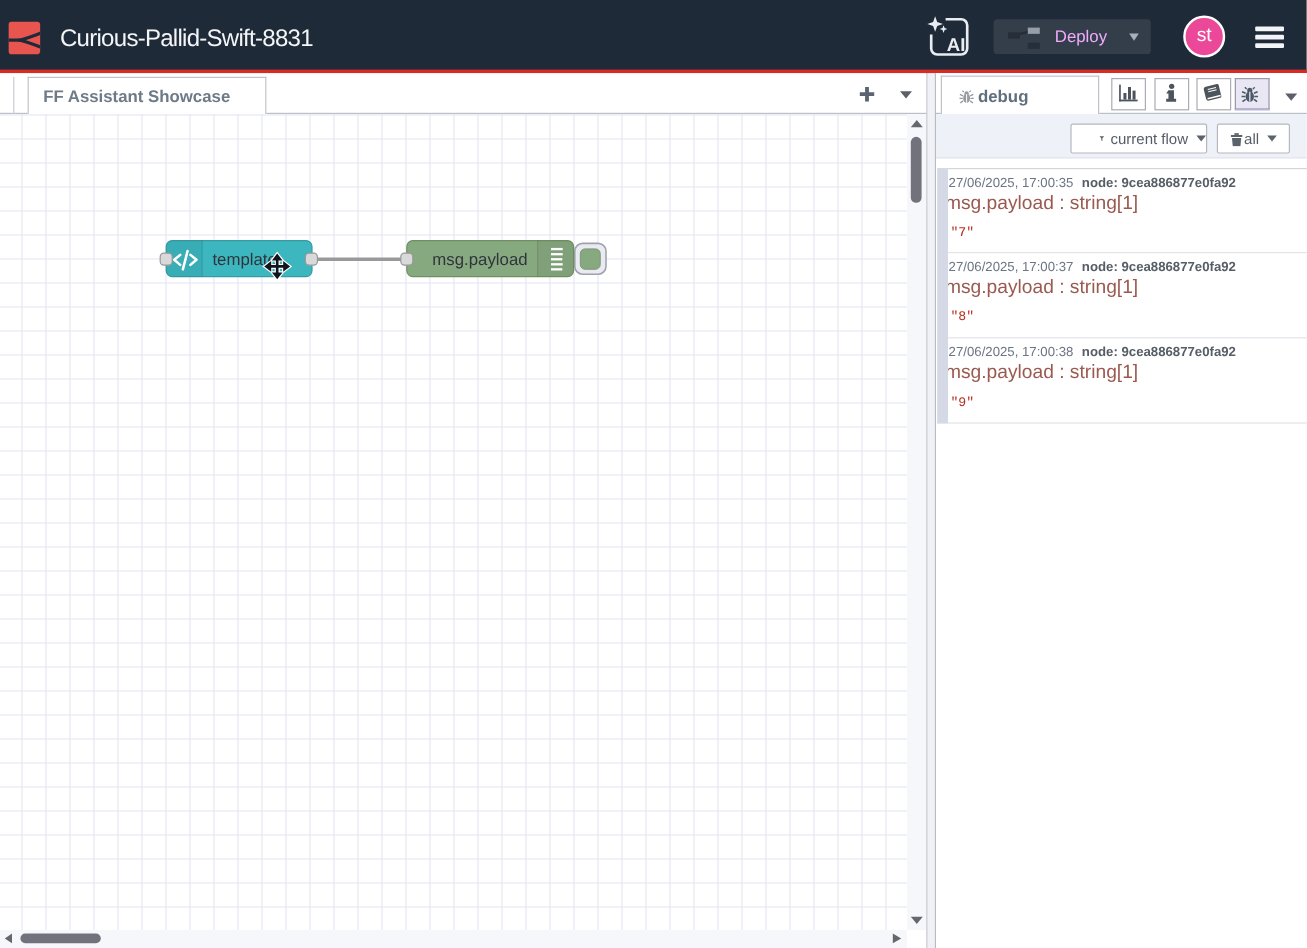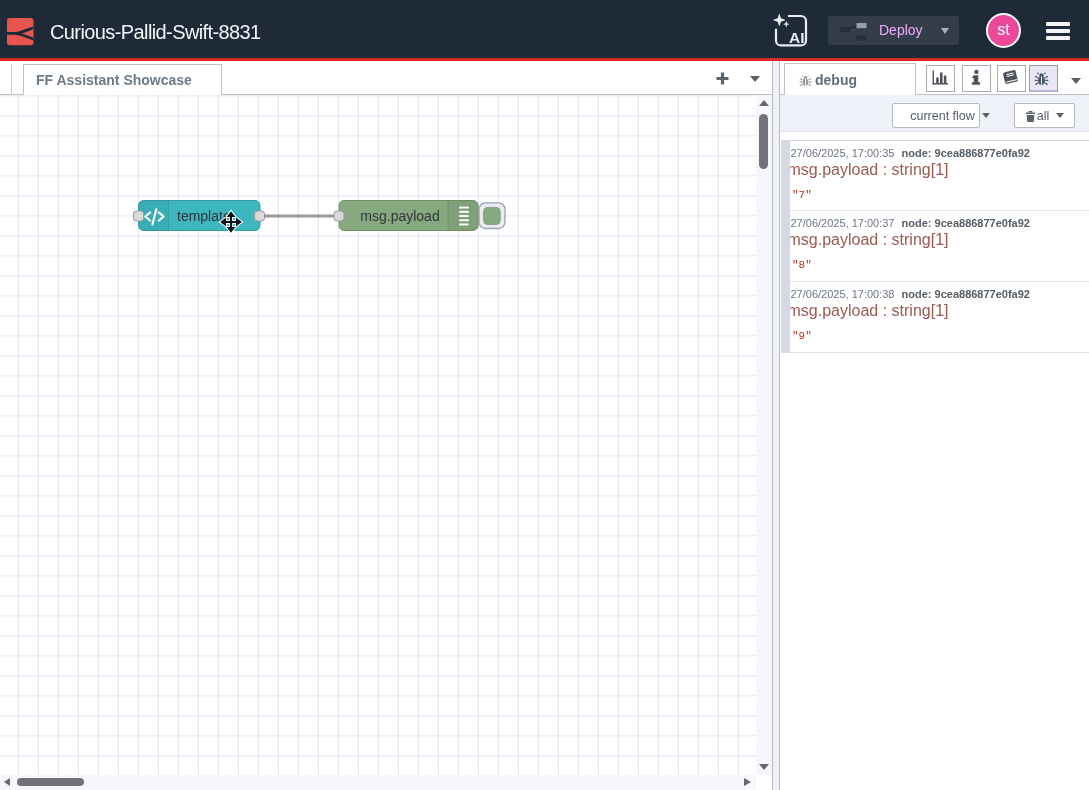--- a/index.html
+++ b/index.html
@@ -51,21 +51,21 @@
 #sbtab span { position:absolute; left:30px; top:8px; }
 .sbbtn { position:absolute; top:4px; width:29px; height:27px; background:#fff; border:1px solid #ababb5; }
 #sbb1 { left:146px; }
 #sbb2 { left:181.5px; }
 #sbb3 { left:216.5px; }
 #sbb4 { left:248.5px; background:#e8e7f3; border-color:#9a9aab; border-bottom:2.5px solid #b7b3d2; }
 #sbcaret { position:absolute; left:290.5px; top:17px; width:0; height:0; border-left:5.5px solid transparent; border-right:5.5px solid transparent; border-top:6.5px solid #5e5e6a; }
 
 #sbtoolbar { position:absolute; left:0; top:34px; width:310px; height:37px; background:#eff1f8; border-bottom:1px solid #e2e4ec; }
 .tbbtn { position:absolute; top:8px; height:25px; background:#fff; border:1px solid #b5b8bf; border-radius:2px; font-size:12.5px; color:#555d66; display:inline-flex; align-items:center; justify-content:center; white-space:nowrap; }
-#btnflow { left:112px; width:88px;padding-left:23px; }
+#btnflow { left:112px; width:114px;padding-left:23px; }
 #btnall { left:234px; width:61px; }
 .tcaret { display:inline-block; width:0; height:0; border-left:4.5px solid transparent; border-right:4.5px solid transparent; border-top:5.5px solid #5a626b; margin-left:7px; }
 
 
 #msgs { position:absolute; left:0; top:78.5px; width:344px; }
 #gutter { position:absolute; left:1px; top:78.5px; width:8.5px; height:213.5px; background:#d5d8e5; }
 .dmsg { position:relative; margin-left:9.5px; height:71.2px; border-bottom:1px solid #e3e3ea; padding:6px 0 0 1px; overflow:hidden; }
 .dmsg:first-child { border-top:1px solid #d4d4dc; }
 .meta { font-size:11px; line-height:13px; color:#6b7585; padding-left:0; }
 .meta b { color:#555d66; font-weight:bold; margin-left:4px; }

